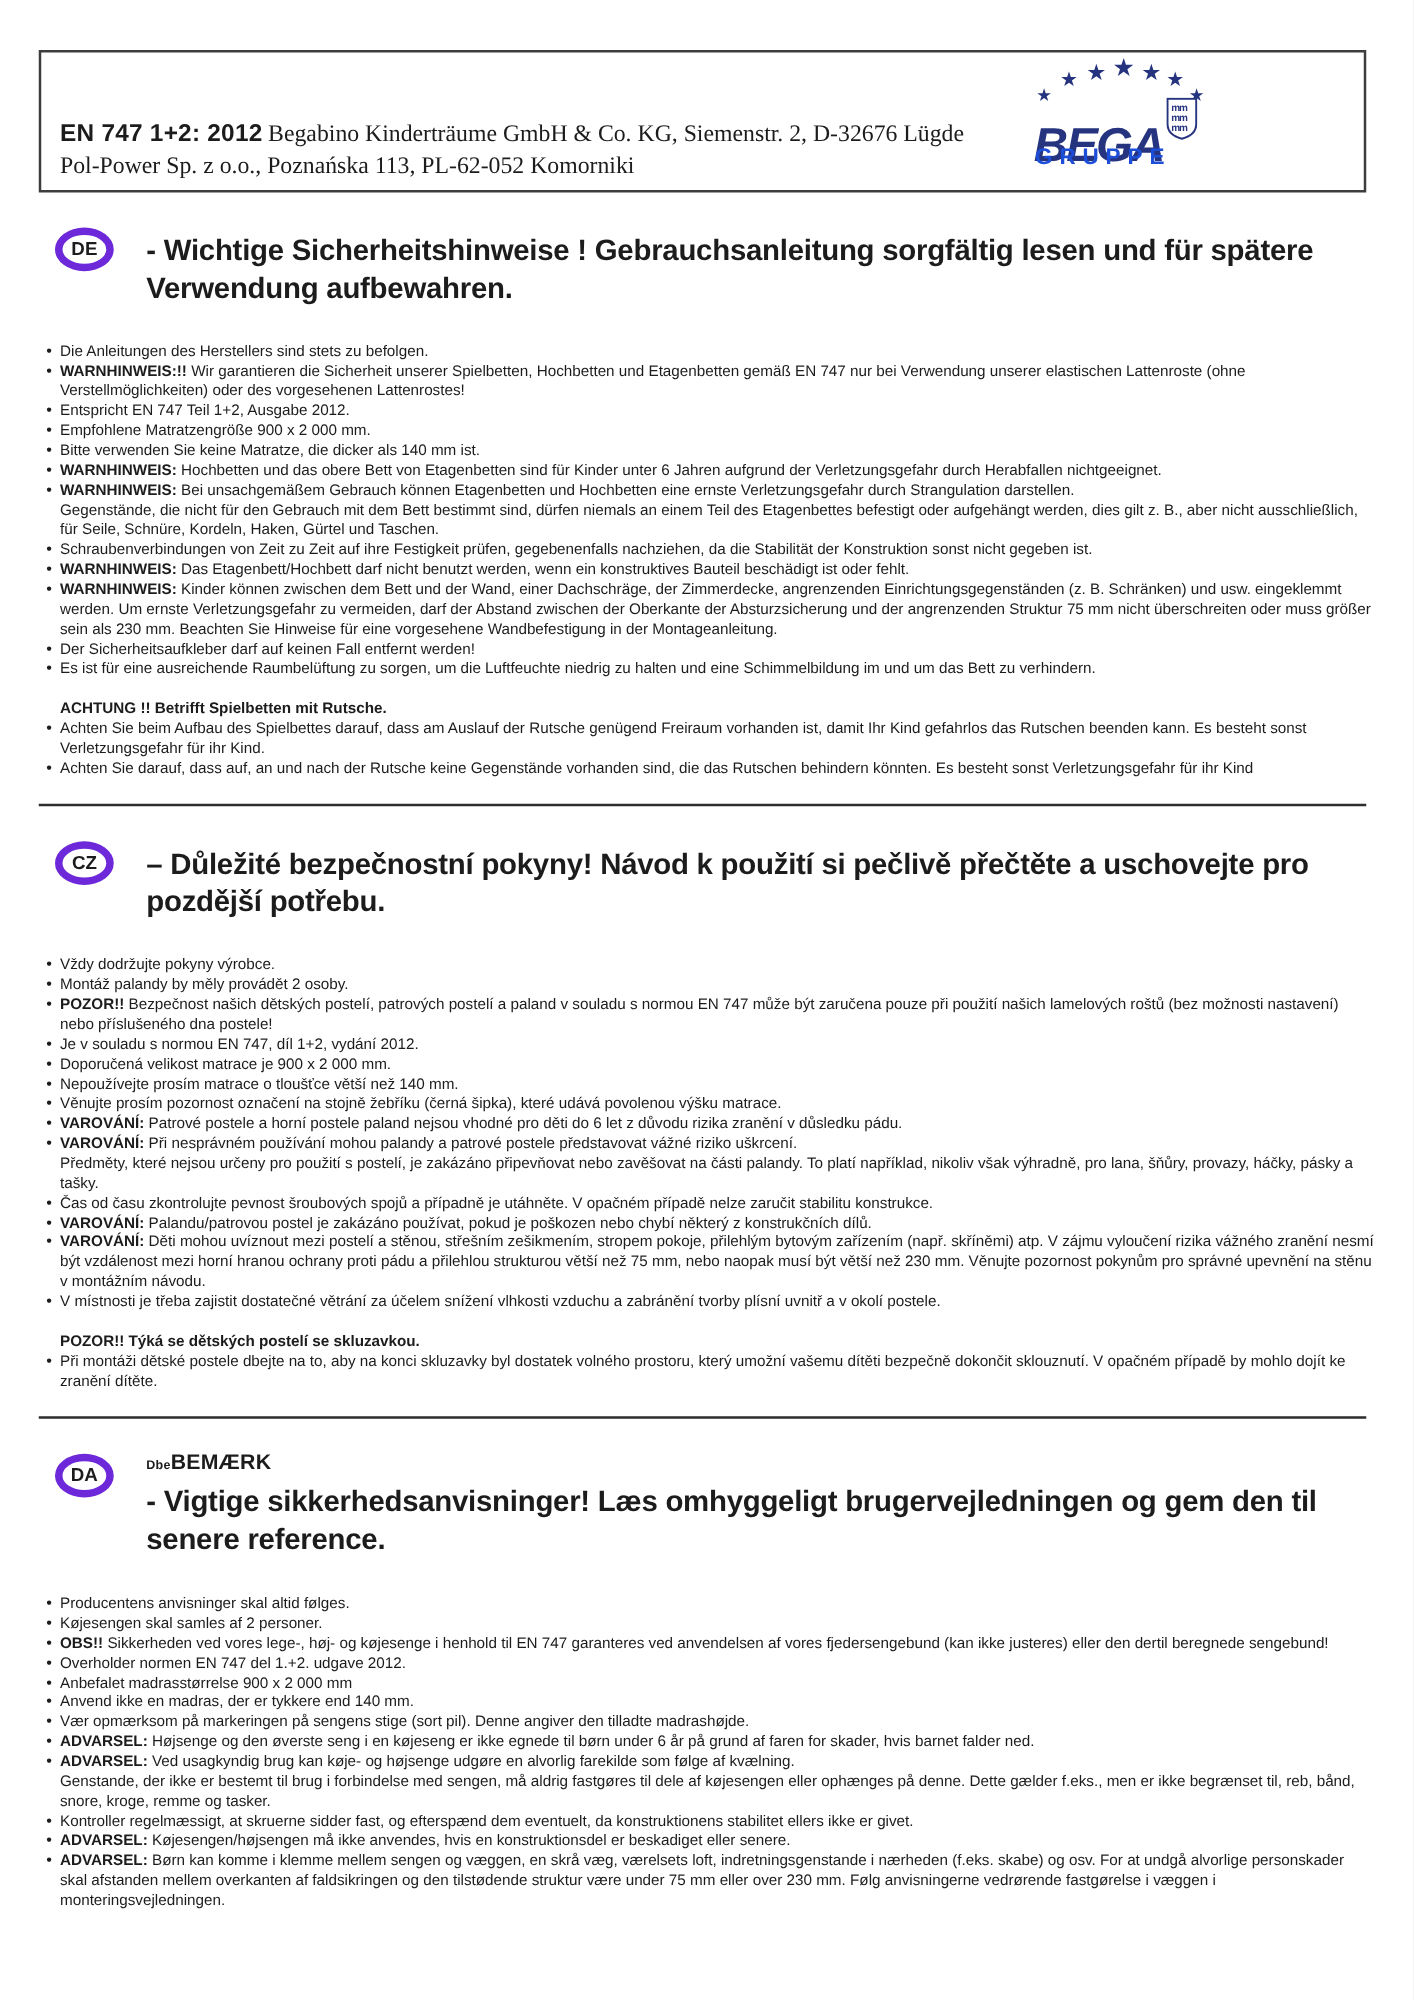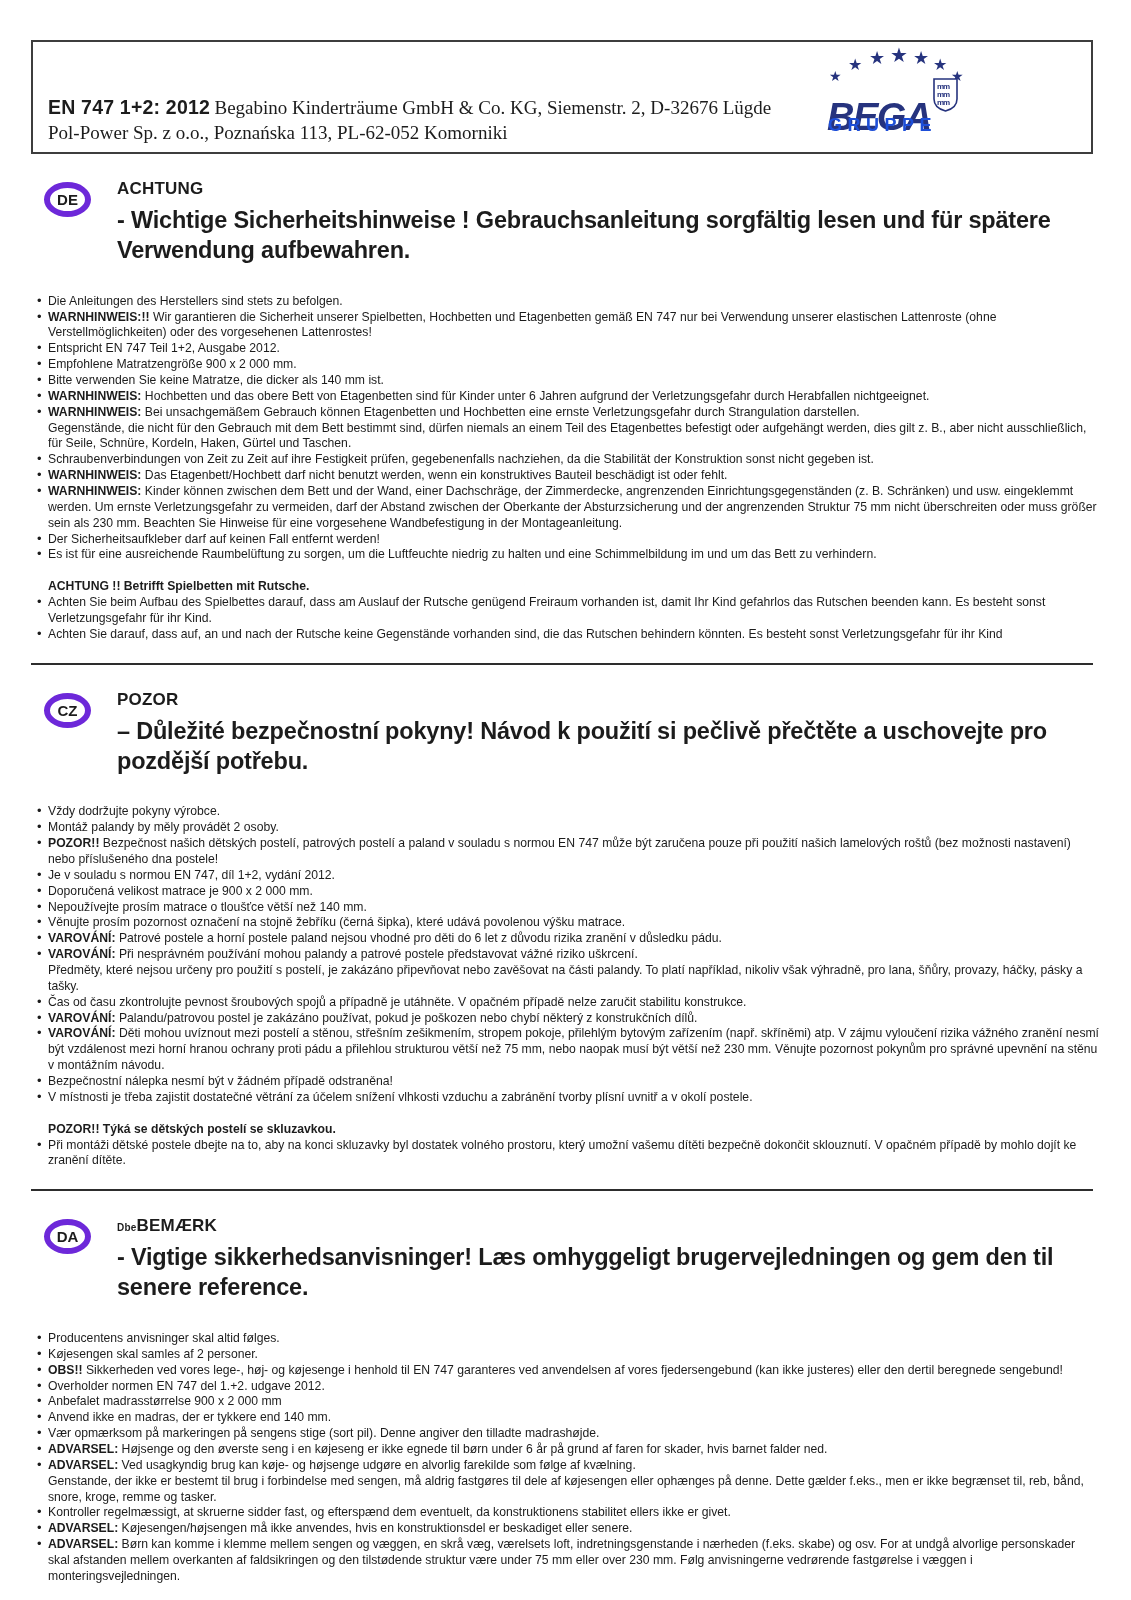--- a/index.html
+++ b/index.html
@@ -100,23 +100,20 @@
       <div class="gruppe" style="color:#1d4ed8;">GRUPPE</div>
     </div>
   </div>
 
   <section>
     <div class="sec-head">
       <div class="badge">
         <span>DE</span>
       </div>
       <div class="sec-body">
-        <div class="sec-label">
-          <span class="label-prefix"></span><span>ACHTUNG</span>
-        </div>
         <h1 class="sec-title">- Wichtige Sicherheitshinweise ! Gebrauchsanleitung sorgfältig lesen und für spätere Verwendung aufbewahren.</h1>
       </div>
     </div>
     <ul class="items">
         <li><span>Die Anleitungen des Herstellers sind stets zu befolgen.</span></li>
         <li><b>WARNHINWEIS:!! </b><span>Wir garantieren die Sicherheit unserer Spielbetten, Hochbetten und Etagenbetten gemäß EN 747 nur bei Verwendung unserer elastischen Lattenroste (ohne Verstellmöglichkeiten) oder des vorgesehenen Lattenrostes!</span></li>
         <li><span>Entspricht EN 747 Teil 1+2, Ausgabe 2012.</span></li>
         <li><span>Empfohlene Matratzengröße 900 x 2 000 mm.</span></li>
         <li><span>Bitte verwenden Sie keine Matratze, die dicker als 140 mm ist.</span></li>
         <li><b>WARNHINWEIS: </b><span>Hochbetten und das obere Bett von Etagenbetten sind für Kinder unter 6 Jahren aufgrund der Verletzungsgefahr durch Herabfallen nichtgeeignet.</span></li>
@@ -134,41 +131,37 @@
   </section>
 
   <hr class="divider">
 
   <section class="sp-cz">
     <div class="sec-head">
       <div class="badge">
         <span>CZ</span>
       </div>
       <div class="sec-body">
-        <div class="sec-label">
-          <span class="label-prefix"></span><span>POZOR</span>
-        </div>
         <h1 class="sec-title">– Důležité bezpečnostní pokyny! Návod k použití si pečlivě přečtěte a uschovejte pro pozdější potřebu.</h1>
       </div>
     </div>
     <ul class="items">
         <li><span>Vždy dodržujte pokyny výrobce.</span></li>
         <li><span>Montáž palandy by měly provádět 2 osoby.</span></li>
         <li><b>POZOR!! </b><span>Bezpečnost našich dětských postelí, patrových postelí a paland v souladu s normou EN 747 může být zaručena pouze při použití našich lamelových roštů (bez možnosti nastavení) nebo příslušeného dna postele!</span></li>
         <li><span>Je v souladu s normou EN 747, díl 1+2, vydání 2012.</span></li>
         <li><span>Doporučená velikost matrace je 900 x 2 000 mm.</span></li>
         <li><span>Nepoužívejte prosím matrace o tloušťce větší než 140 mm.</span></li>
         <li><span>Věnujte prosím pozornost označení na stojně žebříku (černá šipka), které udává povolenou výšku matrace.</span></li>
         <li><b>VAROVÁNÍ: </b><span>Patrové postele a horní postele paland nejsou vhodné pro děti do 6 let z důvodu rizika zranění v důsledku pádu.</span></li>
         <li><b>VAROVÁNÍ: </b><span>Při nesprávném používání mohou palandy a patrové postele představovat vážné riziko uškrcení.
 Předměty, které nejsou určeny pro použití s postelí, je zakázáno připevňovat nebo zavěšovat na části palandy. To platí například, nikoliv však výhradně, pro lana, šňůry, provazy, háčky, pásky a tašky.</span></li>
         <li><span>Čas od času zkontrolujte pevnost šroubových spojů a případně je utáhněte. V opačném případě nelze zaručit stabilitu konstrukce.</span></li>
         <li><b>VAROVÁNÍ: </b><span>Palandu/patrovou postel je zakázáno používat, pokud je poškozen nebo chybí některý z konstrukčních dílů.</span></li>
         <li><b>VAROVÁNÍ: </b><span>Děti mohou uvíznout mezi postelí a stěnou, střešním zešikmením, stropem pokoje, přilehlým bytovým zařízením (např. skříněmi) atp. V zájmu vyloučení rizika vážného zranění nesmí být vzdálenost mezi horní hranou ochrany proti pádu a přilehlou strukturou větší než 75 mm, nebo naopak musí být větší než 230 mm. Věnujte pozornost pokynům pro správné upevnění na stěnu v montážním návodu.</span></li>
-        <li><span>Bezpečnostní nálepka nesmí být v žádném případě odstraněna!</span></li>
         <li><span>V místnosti je třeba zajistit dostatečné větrání za účelem snížení vlhkosti vzduchu a zabránění tvorby plísní uvnitř a v okolí postele.</span></li>
         <li class="subhead"><b>POZOR!! Týká se dětských postelí se skluzavkou.</b></li>
         <li><span>Při montáži dětské postele dbejte na to, aby na konci skluzavky byl dostatek volného prostoru, který umožní vašemu dítěti bezpečně dokončit sklouznutí. V opačném případě by mohlo dojít ke zranění dítěte.</span></li>
       </ul>
   </section>
 
   <hr class="divider">
 
   <section>
     <div class="sec-head">

